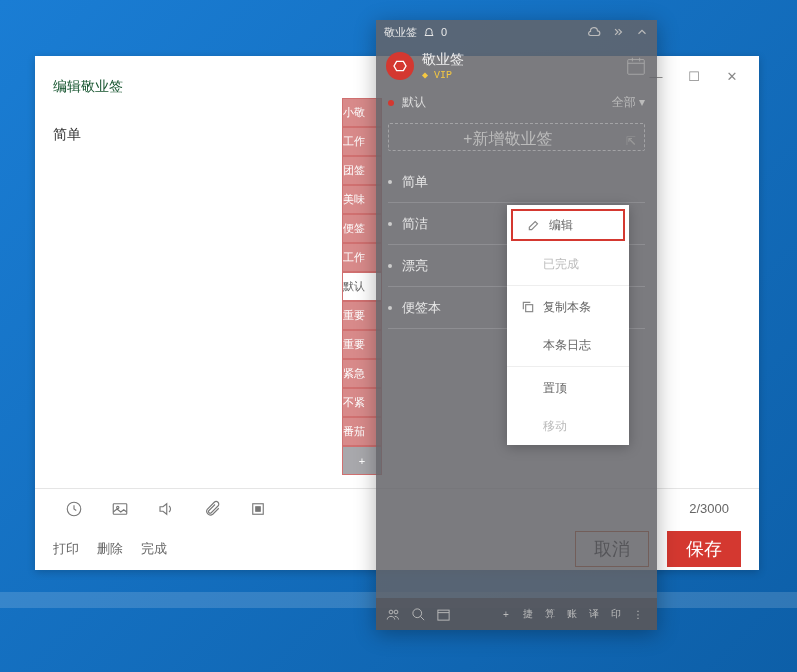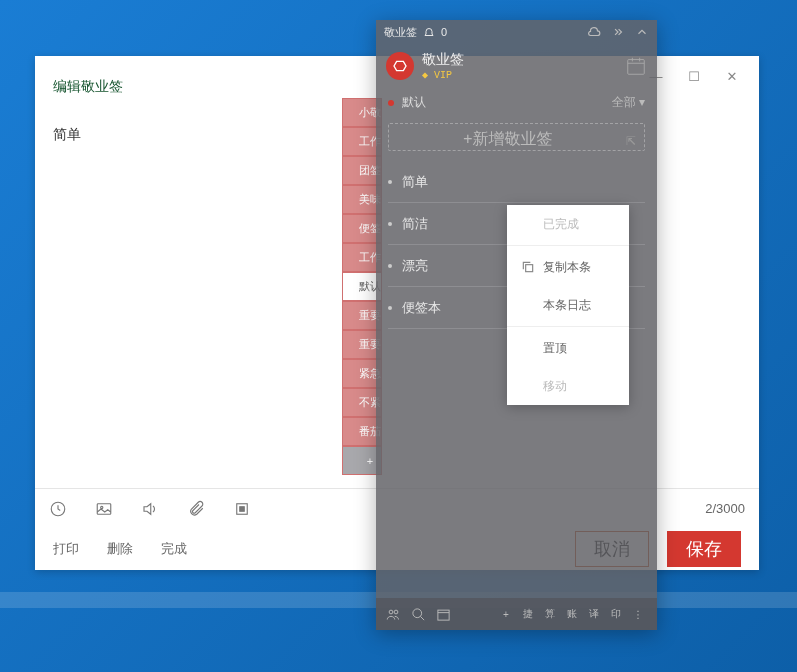--- a/index.html
+++ b/index.html
@@ -47,21 +47,21 @@
       font-size: 14px;
       color: #333;
     }
     .editor-toolbar {
       position: absolute;
       bottom: 42px; left: 0; right: 0;
       height: 40px;
       border-top: 1px solid #e5e5e5;
       display: flex;
       align-items: center;
-      padding: 0 14px;
+      padding: 0 30px;
       gap: 28px;
     }
     .toolbar-icon {
       width: 18px; height: 18px;
       color: #777;
       cursor: pointer;
     }
     .char-count {
       margin-left: auto;
       font-size: 13px;
@@ -71,21 +71,21 @@
       position: absolute;
       bottom: 0; left: 0; right: 0;
       height: 42px;
       display: flex;
       align-items: center;
       padding: 0 18px;
       gap: 18px;
     }
     .footer-left {
       display: flex;
-      gap: 28px;
+      gap: 18px;
       font-size: 13px;
       color: #666;
     }
     .footer-left span { cursor: pointer; }
     .footer-spacer { flex: 1; }
     .btn {
       padding: 5px 18px;
       font-size: 18px;
       border: 1px solid #c2410c;
       background: #fff;
@@ -254,21 +254,21 @@
       display: flex;
       flex-direction: column;
       gap: 0;
     }
     .side-tab {
       height: 29px;
       background: #d88a8a;
       border: 1px solid #d07070;
       color: #fff;
       font-size: 11px;
-      padding-left: 16px;
+      padding-left: 0;
       display: flex;
       align-items: center;
       overflow: hidden;
       cursor: pointer;
     }
     .side-tab.active { background: #fff; color: #666; }
     .side-tab.add { justify-content: center; background: #a8a8ac; }
     
     
     .desk-band {
@@ -403,20 +403,26 @@
         <div class="dot"></div>
         <span>漂亮</span>
       </div>
       <div class="note-item">
         <div class="dot"></div>
         <span>便签本</span>
       </div>
     </div>
 
   <div class="context-menu">
+    <div class="menu-item highlighted">
+      <svg class="menu-icon" viewBox="0 0 24 24" fill="none" stroke="currentColor" stroke-width="2">
+          <path d="M4 20h4l10-10-4-4L4 16v4z"></path>
+        </svg>
+      <span>编辑</span>
+    </div>
     <div class="menu-item disabled">
         <span style="width:14px"></span>
         <span>已完成</span>
       </div>
     <div class="menu-sep"></div>
     <div class="menu-item">
       <svg class="menu-icon" viewBox="0 0 24 24" fill="none" stroke="currentColor" stroke-width="2">
           <rect x="8" y="8" width="12" height="12"></rect>
           <path d="M4 16V4h12"></path>
         </svg>

